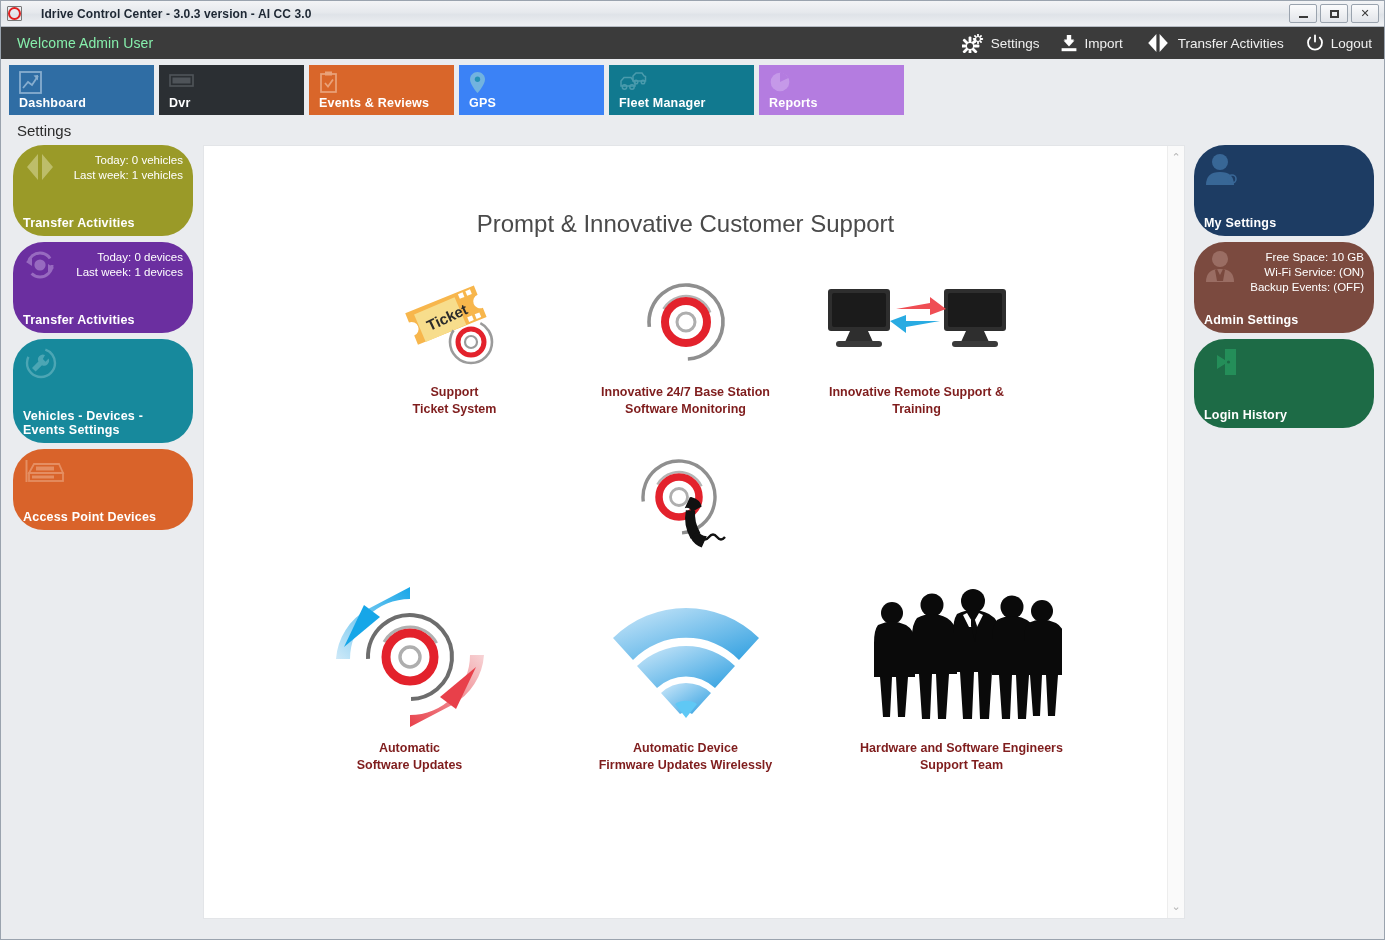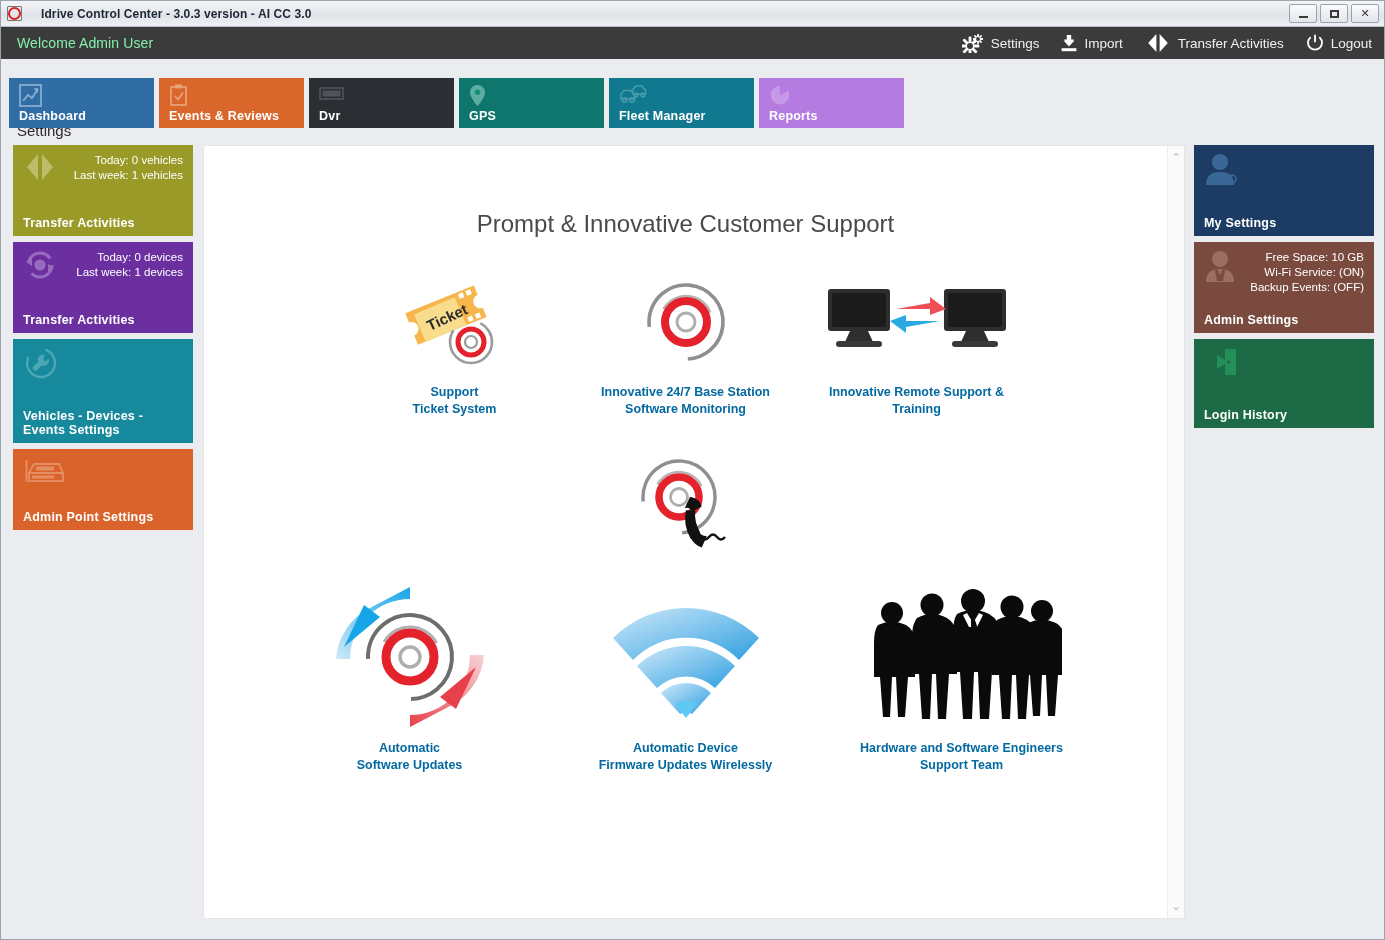--- a/index.html
+++ b/index.html
@@ -62,21 +62,21 @@
   .top-actions{margin-left:auto;display:flex;align-items:center;gap:22px;}
   .top-action{
     display:flex;align-items:center;gap:7px;font-size:13.5px;color:#f0f0f0;
     cursor:default;
   }
   .top-action svg{display:block;}
 
   
   .navbar{
     flex:0 0 56px;height:56px;display:flex;align-items:flex-start;
-    padding:19px 0 0 8px;box-sizing:border-box;background:#eaecef;
+    padding:6px 0 0 8px;box-sizing:border-box;background:#eaecef;
     gap:5px;
   }
   .nav-tab{
     width:145px;height:50px;box-sizing:border-box;
     position:relative;color:#fff;overflow:hidden;cursor:default;
   }
   .nav-tab .nav-ico{position:absolute;left:10px;top:6px;opacity:.55;}
   .nav-tab .nav-lbl{
     position:absolute;left:10px;bottom:5px;font-size:12.5px;font-weight:bold;
     letter-spacing:.2px;white-space:nowrap;
@@ -88,21 +88,21 @@
     padding-left:16px;box-sizing:border-box;
     font-size:15px;color:#2b2b2b;background:#eaecef;
   }
 
   
   .body-row{flex:1 1 auto;display:flex;padding:0 10px 12px 12px;box-sizing:border-box;min-height:0;}
   .side-col{width:180px;flex:0 0 180px;display:flex;flex-direction:column;gap:6px;}
   .side-col.right{margin-left:9px;}
   .tile{
     position:relative;color:#fff;box-sizing:border-box;
-    padding:8px 10px 24px 10px;cursor:default;overflow:hidden;
+    padding:8px 10px 24px 10px;cursor:default;overflow:hidden;border-radius:31px;
   }
   .tile .tile-stats{
     text-align:right;font-size:11.5px;line-height:15px;color:#fff;
     position:relative;z-index:2;
   }
   .tile .tile-name{
     position:absolute;left:10px;bottom:6px;
     font-size:12.5px;font-weight:bold;letter-spacing:.2px;z-index:2;
     line-height:14px;
   }
@@ -132,21 +132,21 @@
   .feat-grid{
     display:flex;flex-wrap:wrap;justify-content:center;
     padding:30px 40px 0 40px;
   }
   .feat{
     width:215px;margin:0 8px 28px 8px;text-align:center;
     display:flex;flex-direction:column;align-items:center;
   }
   .feat-art{height:108px;display:flex;align-items:center;justify-content:center;}
   .feat-cap{
-    margin-top:8px;font-size:12.5px;font-weight:bold;color:#0369a1;line-height:17px;
+    margin-top:8px;font-size:12.5px;font-weight:bold;color:#7f1d1d;line-height:17px;
   }
   .statusbar{
     flex:0 0 8px;height:8px;background:#eaecef;
   }
 </style>
 </head>
 <body>
 
 <div class="window">
 
@@ -240,42 +240,42 @@
       <span class="nav-ico">
         <svg width="23" height="23" viewBox="0 0 23 23">
           <rect x="1" y="1" width="21" height="21" fill="none" stroke="#cfe2f2" stroke-width="1.8"></rect>
           <polyline points="4,17 9,11 13,14 19,5" fill="none" stroke="#cfe2f2" stroke-width="1.8"></polyline>
           <polygon points="19,4 19,9.5 14.5,4.5" fill="#cfe2f2"></polygon>
         </svg>
       </span>
       <span class="nav-lbl">Dashboard</span>
     </div>
 
+    <div class="nav-tab" style="background:#2b2f33">
+      <span class="nav-ico">
+        <svg width="25" height="21" viewBox="0 0 25 21">
+          <rect x="1" y="4" width="23" height="11" fill="none" stroke="#6d7379" stroke-width="1.6"></rect>
+          <rect x="3.5" y="6.5" width="18" height="6" fill="#6d7379"></rect>
+        </svg>
+      </span>
+      <span class="nav-lbl">Dvr</span>
+    </div>
+
     <div class="nav-tab" style="background:#d9662a">
       <span class="nav-ico">
         <svg width="20" height="23" viewBox="0 0 20 23">
           <rect x="2" y="3" width="15" height="18" fill="none" stroke="#f7d4bd" stroke-width="1.7"></rect>
           <rect x="6" y="0.5" width="7" height="4" fill="#f7d4bd"></rect>
           <polyline points="6,12 9,15.5 14,8.5" fill="none" stroke="#f7d4bd" stroke-width="1.7"></polyline>
         </svg>
       </span>
       <span class="nav-lbl">Events &amp; Reviews</span>
     </div>
 
-    <div class="nav-tab" style="background:#2b2f33">
-      <span class="nav-ico">
-        <svg width="25" height="21" viewBox="0 0 25 21">
-          <rect x="1" y="4" width="23" height="11" fill="none" stroke="#6d7379" stroke-width="1.6"></rect>
-          <rect x="3.5" y="6.5" width="18" height="6" fill="#6d7379"></rect>
-        </svg>
-      </span>
-      <span class="nav-lbl">Dvr</span>
-    </div>
-
-    <div class="nav-tab" style="background:#0f766e">
+    <div class="nav-tab" style="background:#3b82f6">
       <span class="nav-ico">
         <svg width="17" height="24" viewBox="0 0 17 24">
           <path d="M8.5 1 C4.4 1 1 4.3 1 8.4 C1 13.6 8.5 22 8.5 22 C8.5 22 16 13.6 16 8.4 C16 4.3 12.6 1 8.5 1 Z" fill="#9fdbce"></path>
           <circle cx="8.5" cy="8.2" r="2.7" fill="#16a085"></circle>
         </svg>
       </span>
       <span class="nav-lbl">GPS</span>
     </div>
 
     <div class="nav-tab" style="background:#11798f">
@@ -355,21 +355,21 @@
       <div class="tile" style="background:#d9632a;height:81px;">
         <span class="tile-ico">
           <svg width="42" height="30" viewBox="0 0 42 30">
             <path d="M6 16 L11 7 L36 7 L40 16 Z" fill="none" stroke="#f3c3a6" stroke-width="1.8"></path>
             <rect x="6" y="16" width="34" height="8" fill="none" stroke="#f3c3a6" stroke-width="1.8"></rect>
             <rect x="9" y="18.5" width="22" height="3" fill="#f3c3a6"></rect>
             <rect x="13" y="9.5" width="18" height="4" fill="#f3c3a6"></rect>
             <rect x="2.5" y="3" width="2" height="22" fill="#f3c3a6"></rect>
           </svg>
         </span>
-        <div class="tile-name">Admin Point Settings</div>
+        <div class="tile-name">Access Point Devices</div>
       </div>
 
     </div>
 
     <div class="main-panel">
       <div class="main-inner">
 
         <div class="hero">
           <h2>Prompt &amp; Innovative Customer Support</h2>
         </div>

